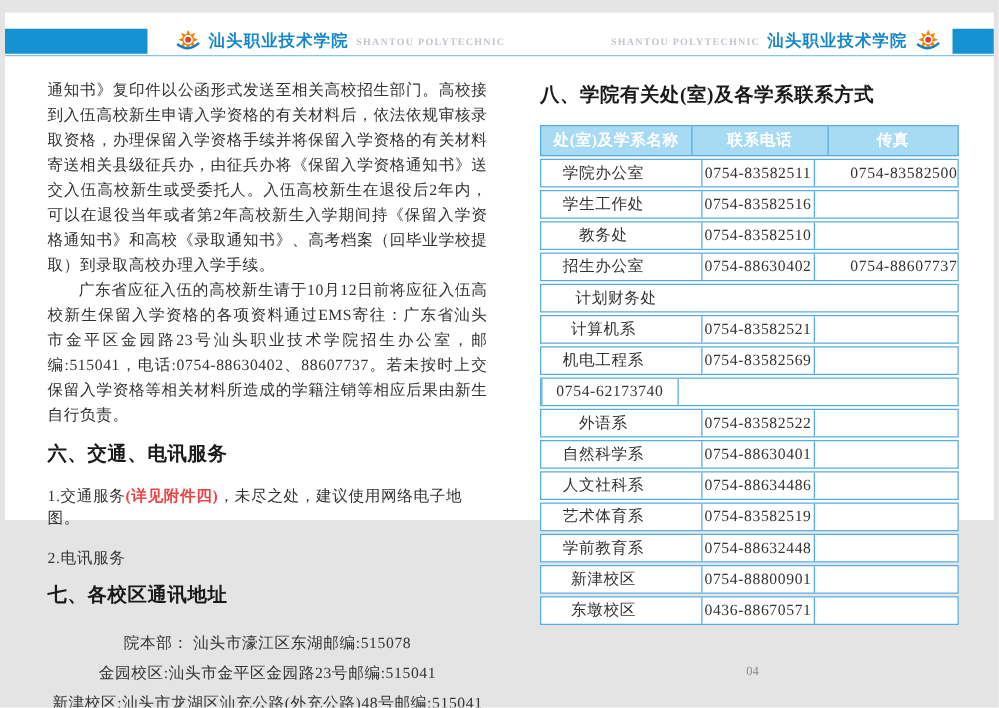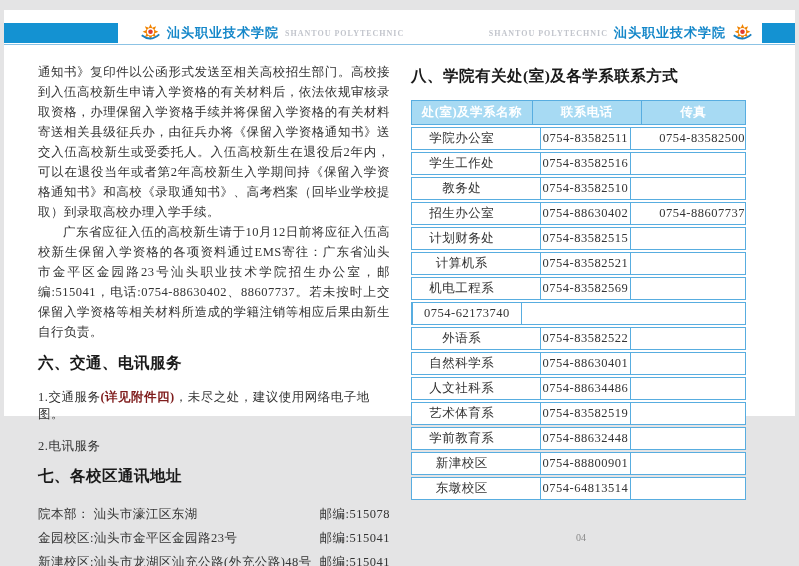--- a/index.html
+++ b/index.html
@@ -25,37 +25,37 @@
   .brand { position: absolute; top: 11px; height: 24px; display: flex; align-items: center; gap: 6px; }
   .brand-left  { left: 136px; }
   .brand-right { right: 42px; }
   .brand .cn { color: #1487c9; font-weight: bold; font-size: 13px; letter-spacing: 1px; white-space: nowrap; }
   .brand .en { color: #c2c5cc; font-weight: bold; font-size: 8px; letter-spacing: 1px; white-space: nowrap; }
   .logo { width: 21px; height: 21px; flex: 0 0 auto; }
   
   .spread { display: flex; height: 514px; }
   .col { display: flex; flex-direction: column; position: relative; }
   .col-left  { margin-left: 34px; width: 352px; }
-  .col-right { margin-left: 21px; width: 340px; }
+  .col-right { margin-left: 42px; width: 340px; }
   
   .para {
     margin: 0; font-size: 12.5px; line-height: 20px; color: #333;
     text-align: justify; letter-spacing: 0.5px;
   }
   .para.first { margin-top: 17px; }
   .para.indent { text-indent: 2em; }
   .sec-title {
     font-size: 15.5px; font-weight: bold; color: #1a1a1a;
     margin: 11px 0 0 0; letter-spacing: 0.5px;
   }
   .item { margin: 15px 0 0 0; font-size: 12.5px; color: #333; letter-spacing: 0.5px; }
-  .item b { color: #7f1d1d; }
+  .item b { color: #ef4444; }
   .addr-wrap { margin-top: 15px; }
   .addr-row {
-    display: flex; justify-content: space-between; align-items: baseline;
+    display: flex; justify-content: center; align-items: baseline;
     font-size: 12.5px; line-height: 24px; color: #333; letter-spacing: 0.5px;
   }
   .addr-zip { white-space: nowrap; }
   .pagenum {
     margin-top: auto; align-self: center;
     font-size: 10px; color: #8a8a8a; padding-bottom: 16px;
   }
   
   .col-right .sec-title { margin-top: 21px; }
   .ctable { margin-top: 13px; width: 335px; }
@@ -168,21 +168,20 @@
   </div>
 
   <div class="trow">
     <span class="tcell c1">招生办公室</span>
     <span class="tcell c2">0754-88630402</span>
     <span class="tcell c3">0754-88607737</span>
   </div>
 
   <div class="trow">
     <span class="tcell c1">计划财务处</span>
-    <span class="tcell c2">0754-83582515</span>
     <span class="tcell c3"></span>
   </div>
 
   <div class="trow">
     <span class="tcell c1">计算机系</span>
     <span class="tcell c2">0754-83582521</span>
     <span class="tcell c3"></span>
   </div>
 
   <div class="trow">
@@ -227,21 +226,21 @@
   </div>
 
   <div class="trow">
     <span class="tcell c1">新津校区</span>
     <span class="tcell c2">0754-88800901</span>
     <span class="tcell c3"></span>
   </div>
 
   <div class="trow">
     <span class="tcell c1">东墩校区</span>
-    <span class="tcell c2">0754-64813514</span>
+    <span class="tcell c2">0436-88670571</span>
     <span class="tcell c3"></span>
   </div>
 </div>
       </div>
 
       <div class="pagenum">04</div>
     </section>
   </div>
 </div>
 

